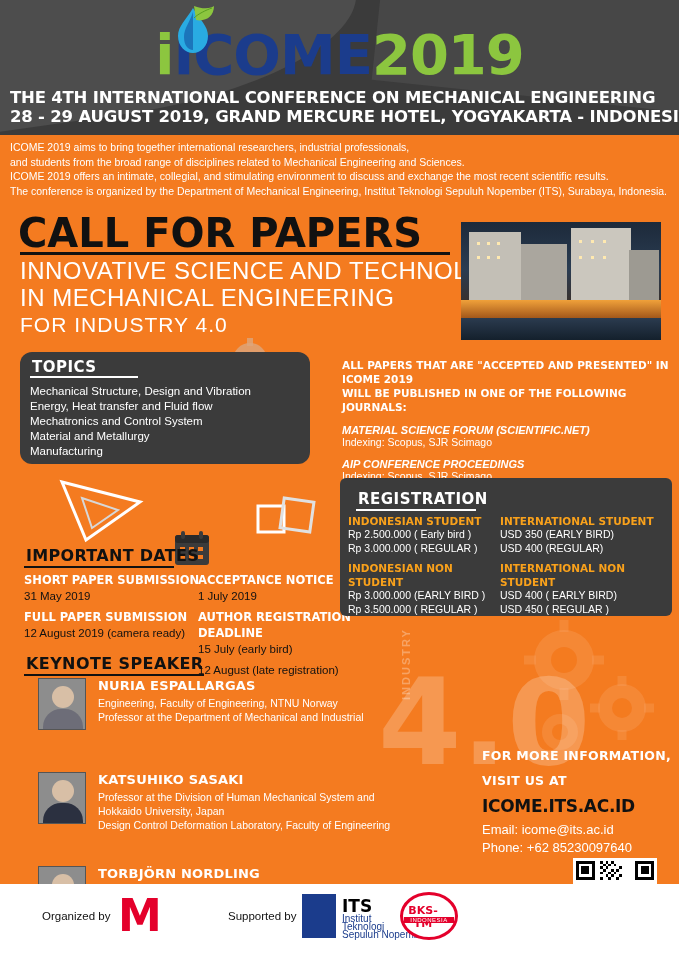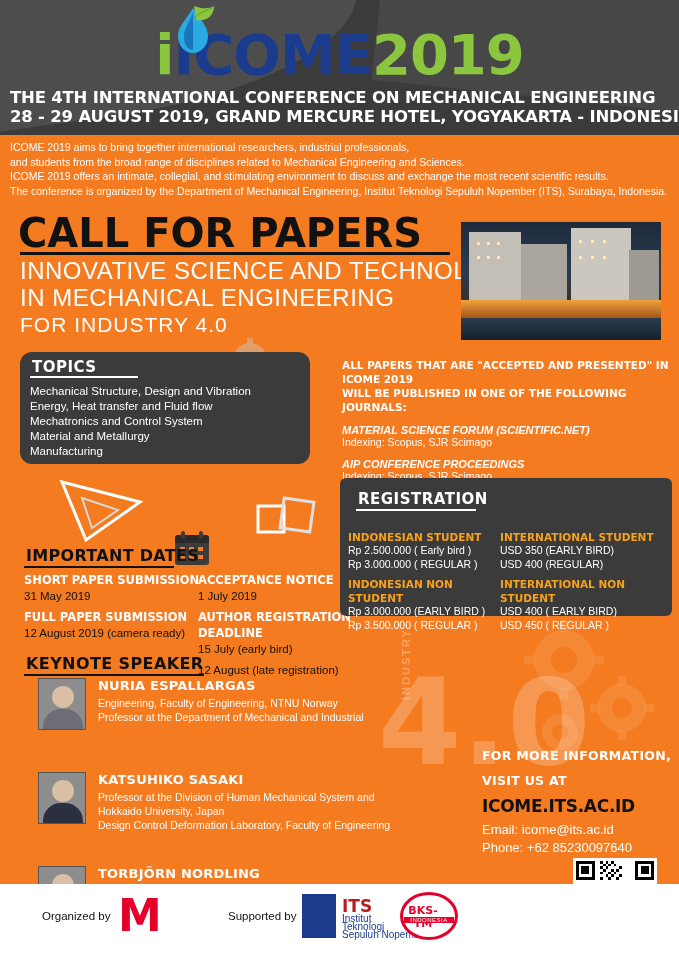--- a/index.html
+++ b/index.html
@@ -242,21 +242,21 @@
   .reg-title {
     position: absolute; left: 358px; top: 490px;
     color: #ffffff;
     font-family: "DejaVu Sans", sans-serif;
     font-weight: bold; font-size: 15px; letter-spacing: 0.5px;
   }
   .reg-title-underline {
     position: absolute; left: 356px; top: 509px; width: 120px; height: 2px; background: #fff;
   }
   .reg-grid { position: absolute; left: 348px; top: 514px; width: 320px; }
-  .reg-col { position: absolute; width: 160px; margin-top: 16px; }
+  .reg-col { position: absolute; width: 160px; }
   .reg-c1 { left: 0; }
   .reg-c2 { left: 152px; }
   .reg-h {
     color: #F9A11B;
     font-family: "DejaVu Sans", sans-serif;
     font-weight: bold; font-size: 10.5px; line-height: 14px;
   }
   .reg-v { color: #ffffff; font-size: 10.5px; line-height: 13.5px; }
   .reg-gap { height: 6px; }
 
@@ -359,21 +359,21 @@
     position: absolute; left: 302px; top: 10px;
     width: 34px; height: 44px; background: #1B3C8C;
   }
   .f-its-txt {
     position: absolute; left: 342px; top: 14px;
     font-size: 10px; line-height: 9px; color: #1B3C8C;
   }
   .f-its-big {
     position: absolute; left: 342px; top: 12px;
     font-family: "DejaVu Sans", sans-serif; font-weight: bold;
-    font-size: 17px; color: #b91c1c;
+    font-size: 17px; color: #000000;
   }
   .f-bkstm {
     position: absolute; left: 400px; top: 8px;
     width: 58px; height: 48px; border-radius: 50%;
     border: 3px solid #E4002B; background: #fff;
   }
   .f-bkstm-t {
     position: absolute; left: 404px; top: 20px; width: 38px; text-align: center;
     color: #E4002B; font-family: "DejaVu Sans", sans-serif; font-weight: bold; font-size: 11px;
   }

